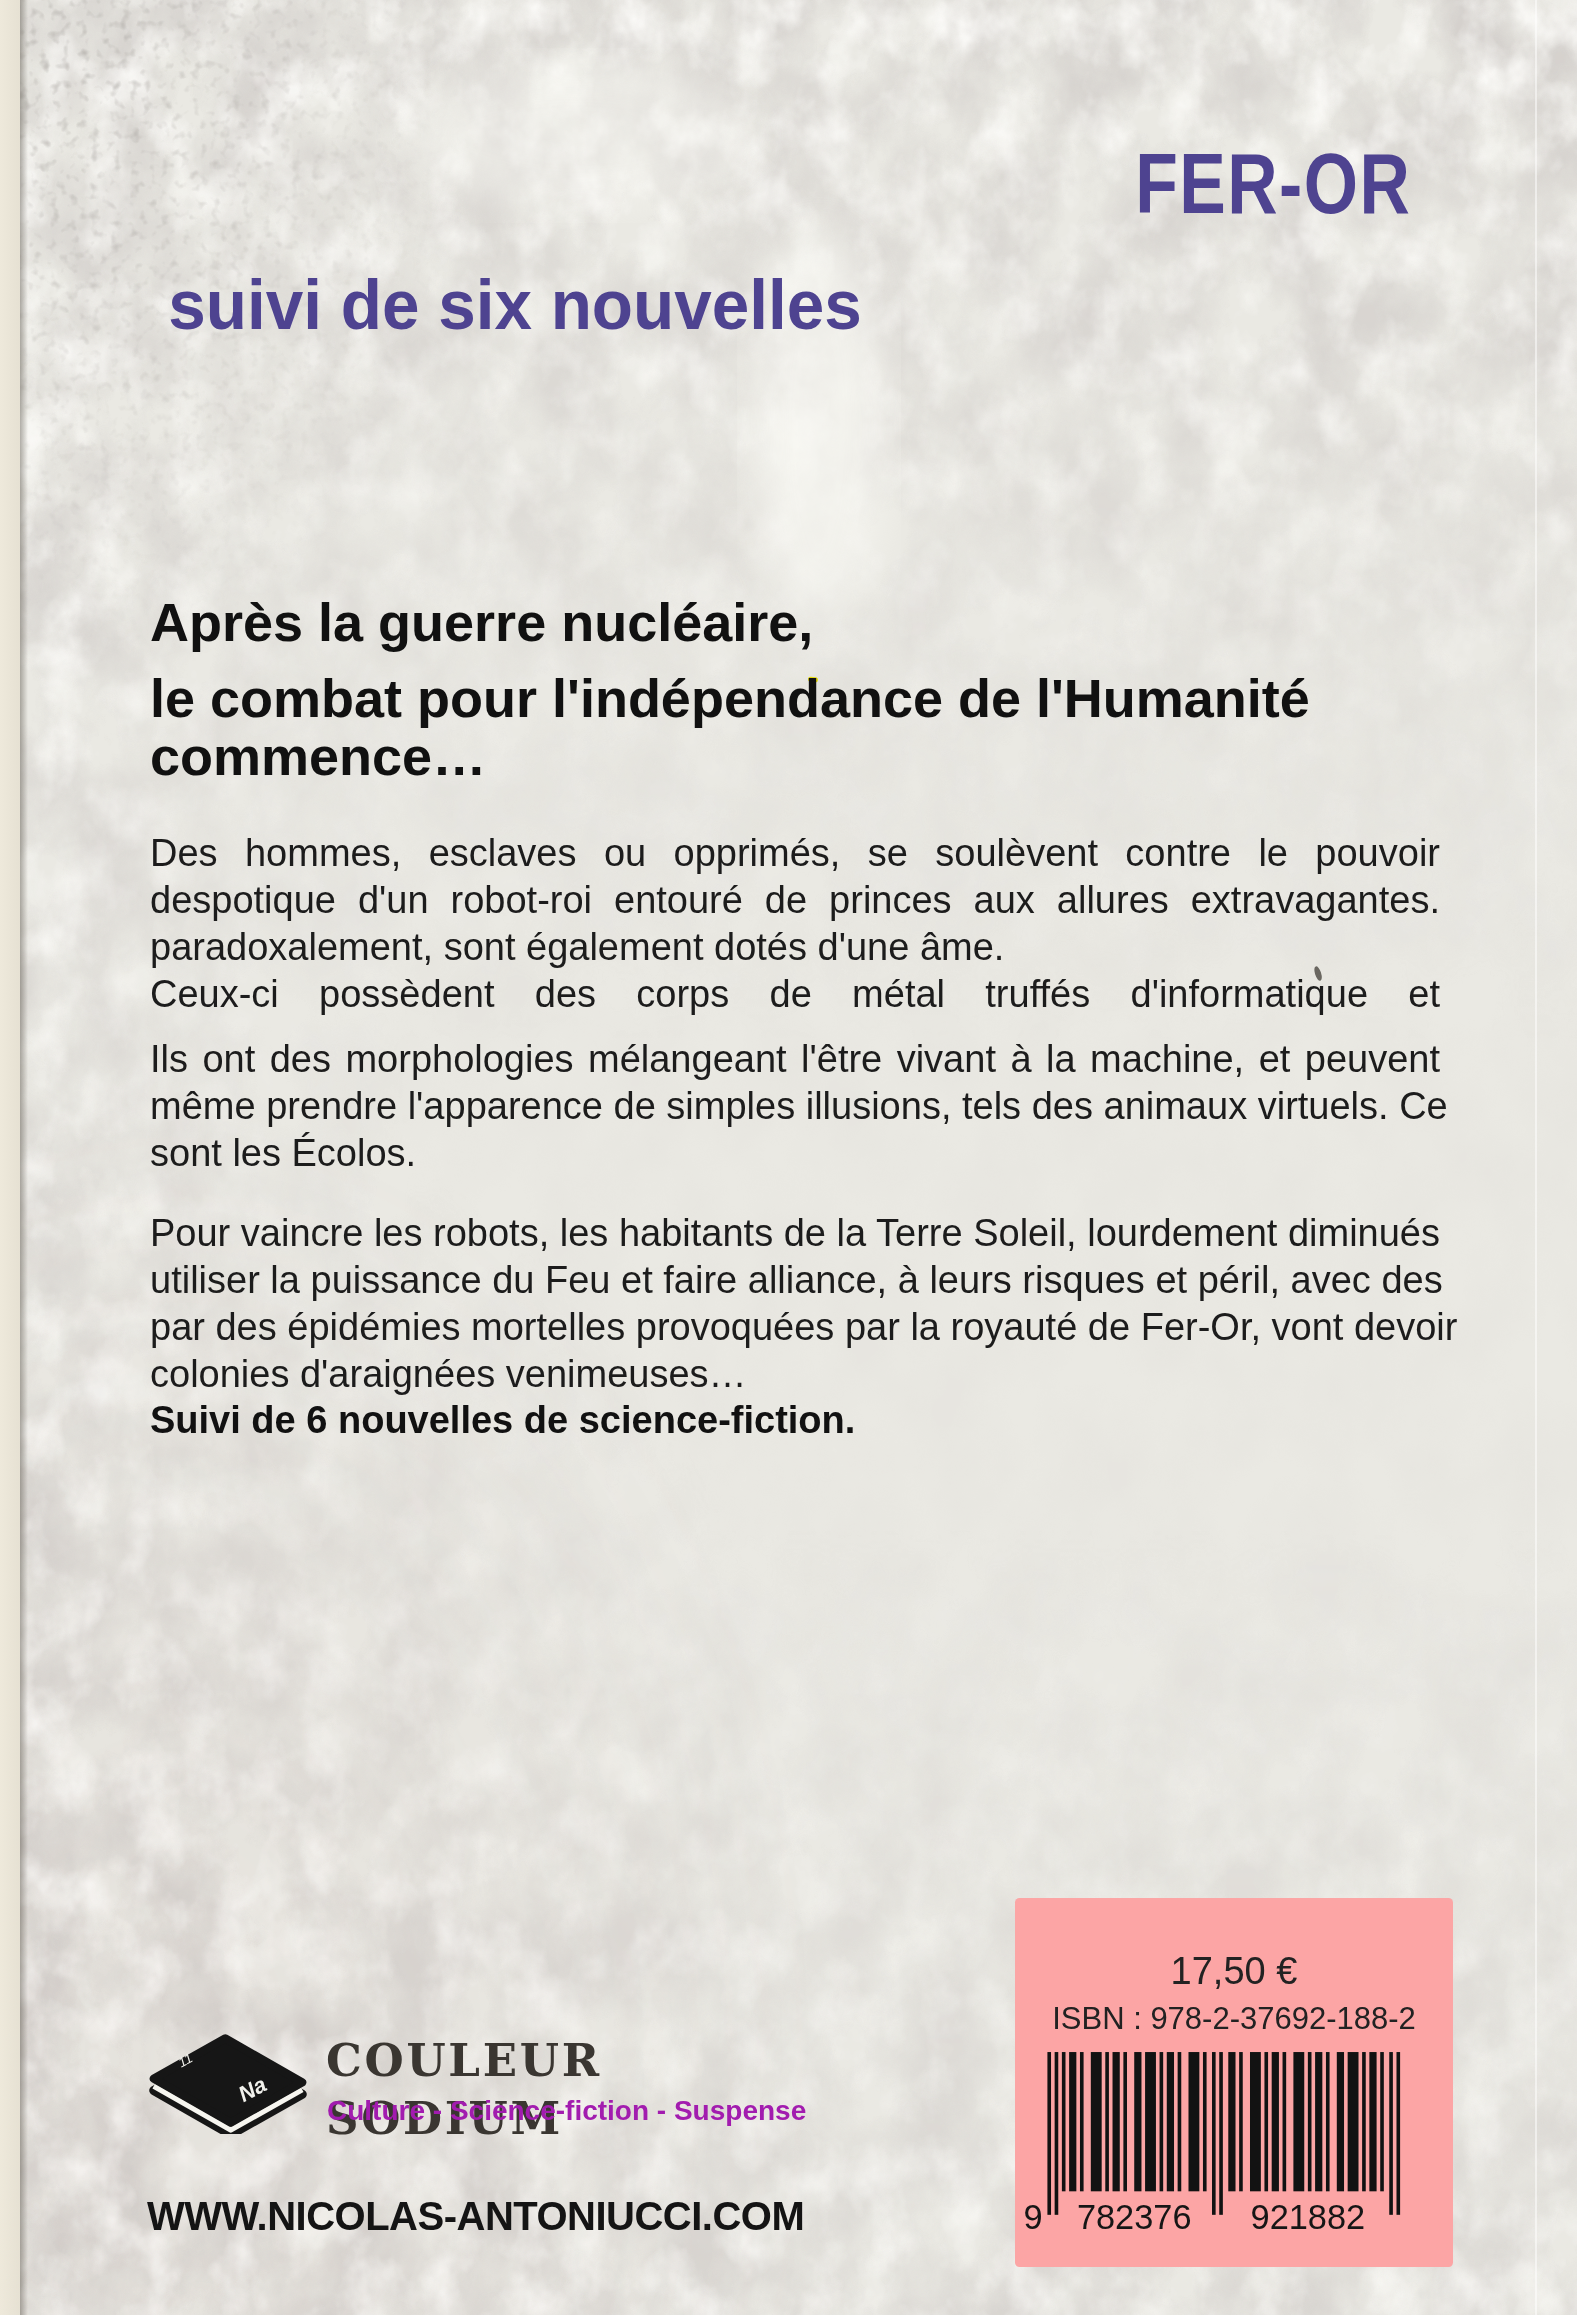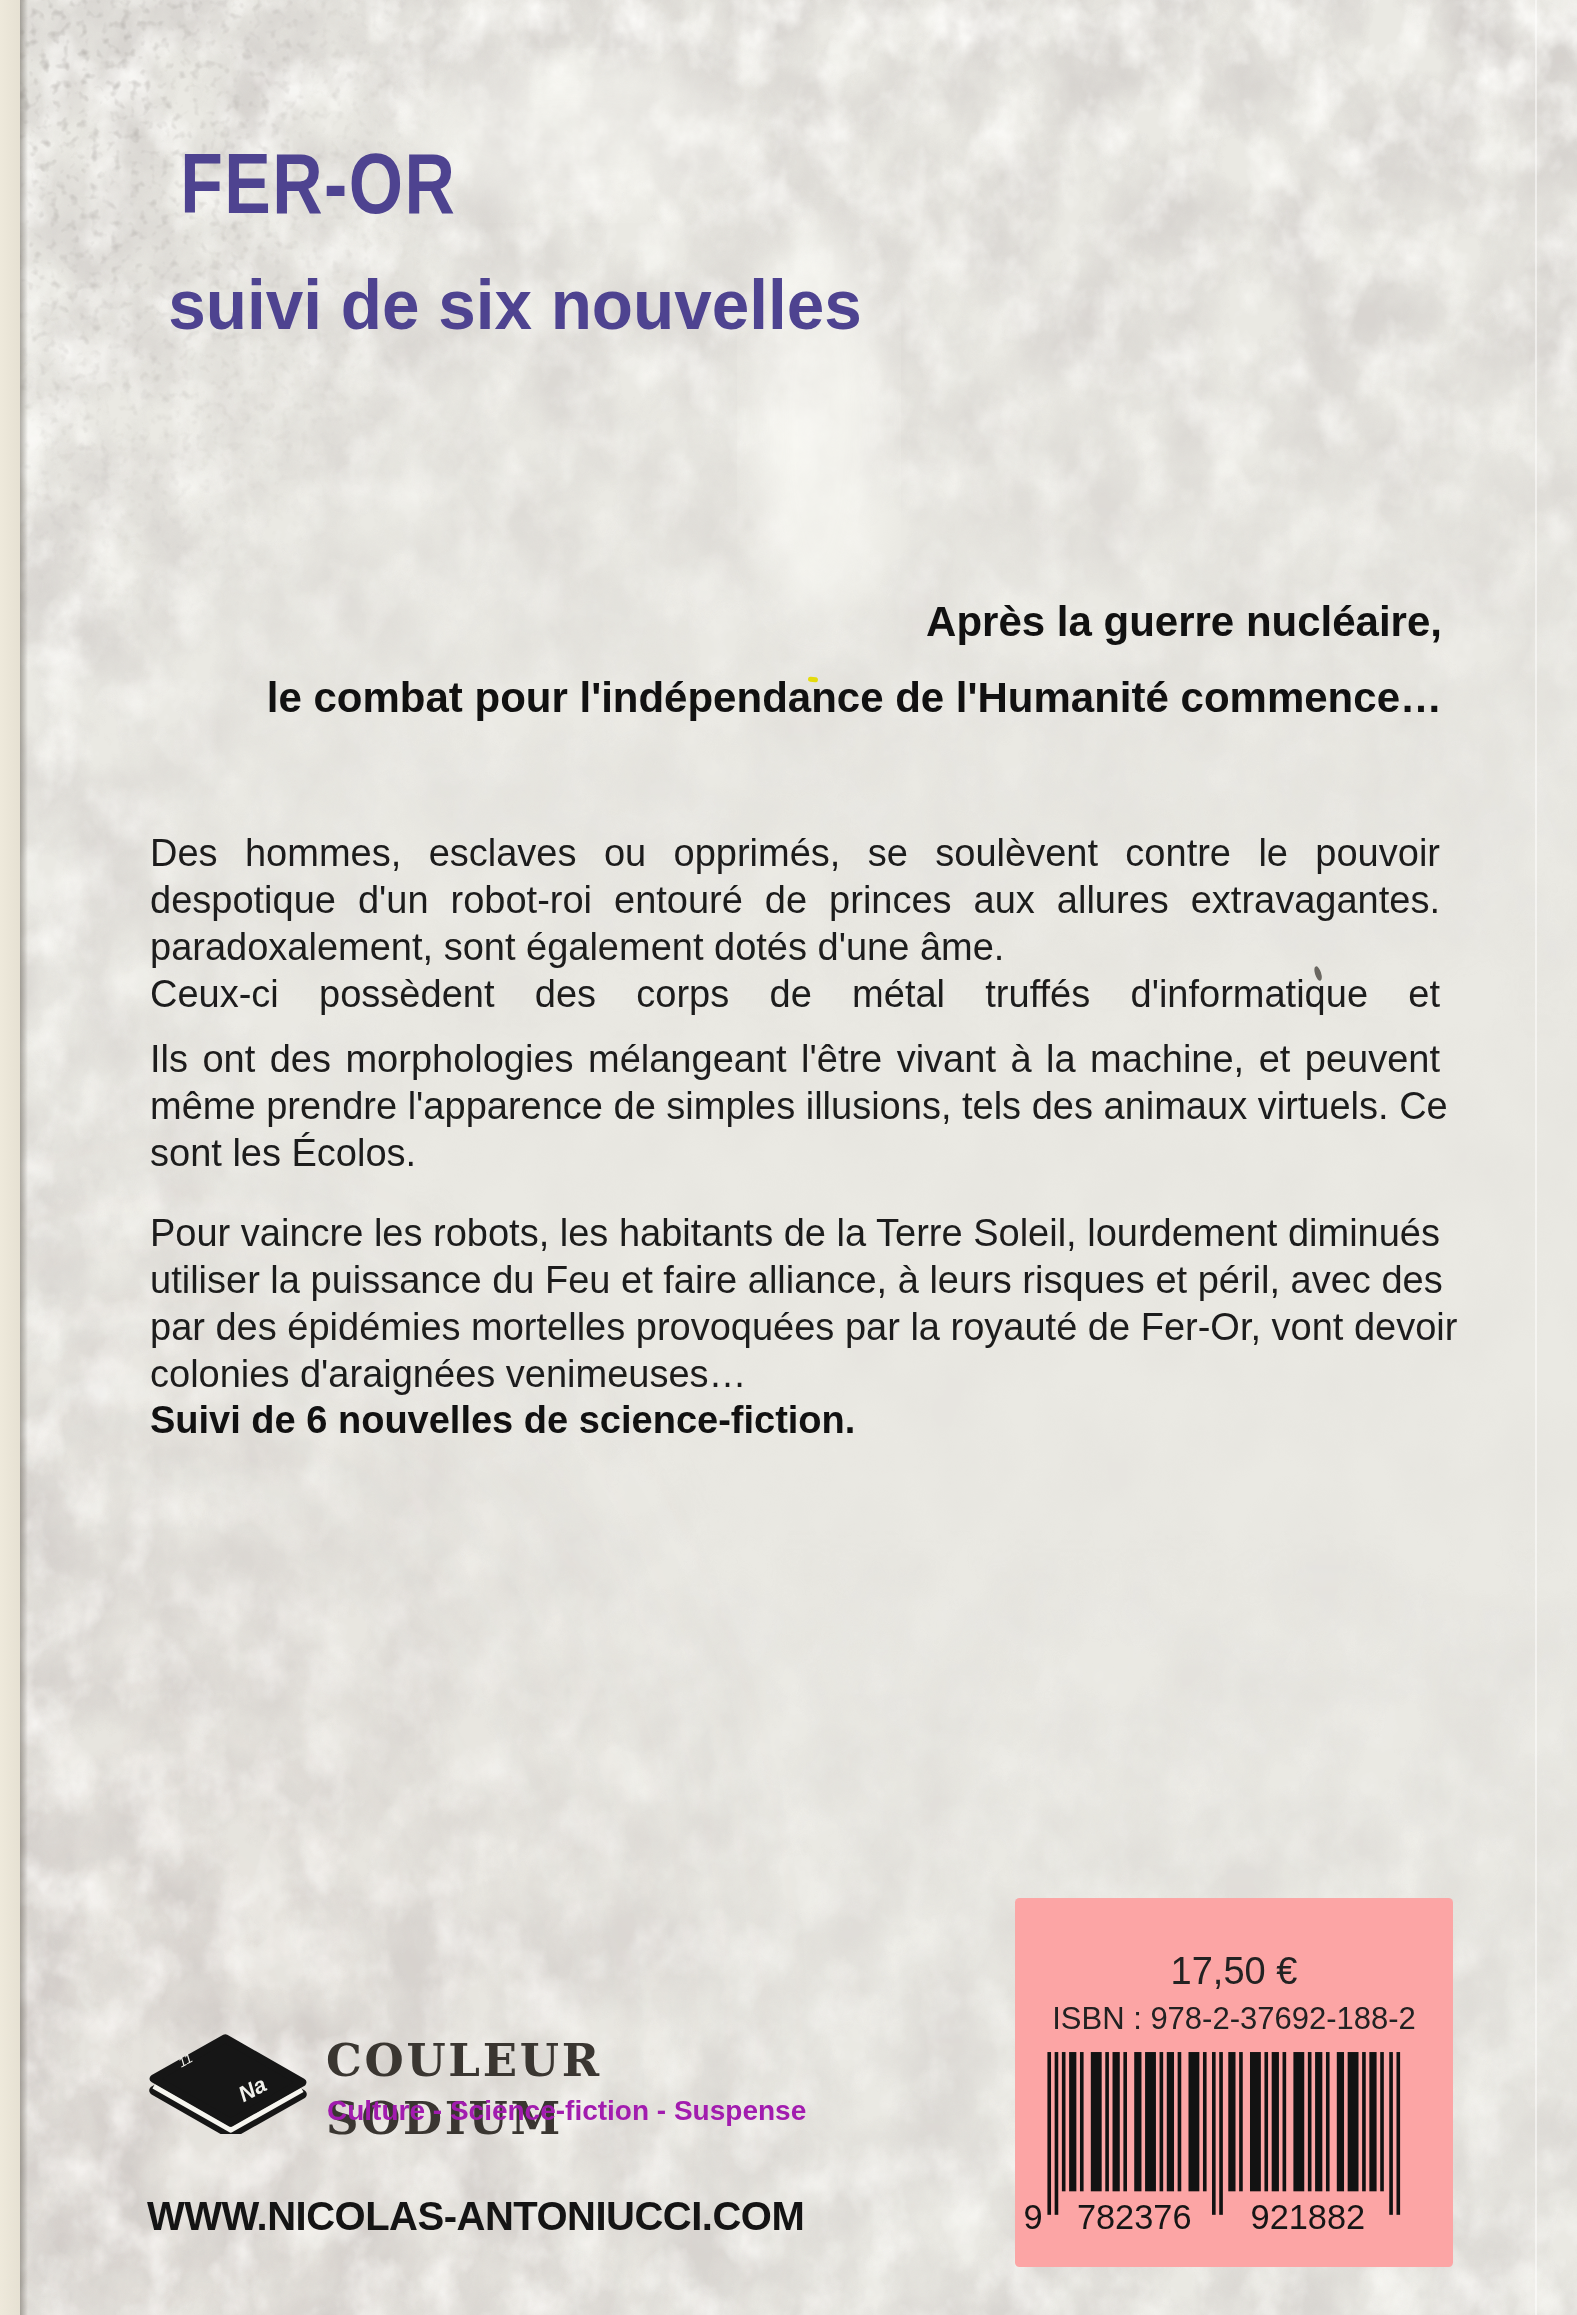--- a/index.html
+++ b/index.html
@@ -2,28 +2,28 @@
 <html style="font-size:14.5px"><head>
 <meta charset="utf-8">
 <style>
   html,body{margin:0;padding:0;background:#d8d6d0;}
   .page{position:relative;width:1578px;height:2316px;overflow:hidden;
         background:#eae9e3;font-family:"Liberation Sans",sans-serif;color:#1b1b1b;}
   .abs{position:absolute;}
   .texture{position:absolute;left:0;top:0;z-index:0;}
   .content{position:absolute;inset:0;z-index:2;}
 
-  .title{left:150px;top:134px;width:1292px;text-align:left;
+  .title{left:150px;top:134px;width:1292px;text-align:right;
          font-size:85px;font-weight:bold;color:#4e4390;line-height:100px;}
   .title .squeeze{display:inline-block;transform:scaleX(0.82);transform-origin:center;letter-spacing:1.8px;}
   .subtitle{left:150px;top:255px;width:1292px;text-align:left;
             font-size:71px;font-weight:bold;color:#4e4390;line-height:100px;}
   .subtitle .squeeze{display:inline-block;transform:scaleX(0.95);transform-origin:center;}
 
-  .tagline{left:150px;width:1292px;text-align:right;font-size:42px;font-weight:bold;
+  .tagline{left:150px;width:1292px;text-align:left;font-size:54px;font-weight:bold;
            line-height:58px;color:#111;}
   .tag1{top:593px;}
   .tag2{top:669px;}
 
   .para{left:150px;width:1290px;}
   .p1{top:830px;}
   .p2{top:1036px;}
   .p3{top:1210px;}
   .bline{height:47px;line-height:47px;font-size:38px;color:#1c1c1c;
          text-align:justify;text-align-last:justify;text-justify:inter-word;white-space:nowrap;}

